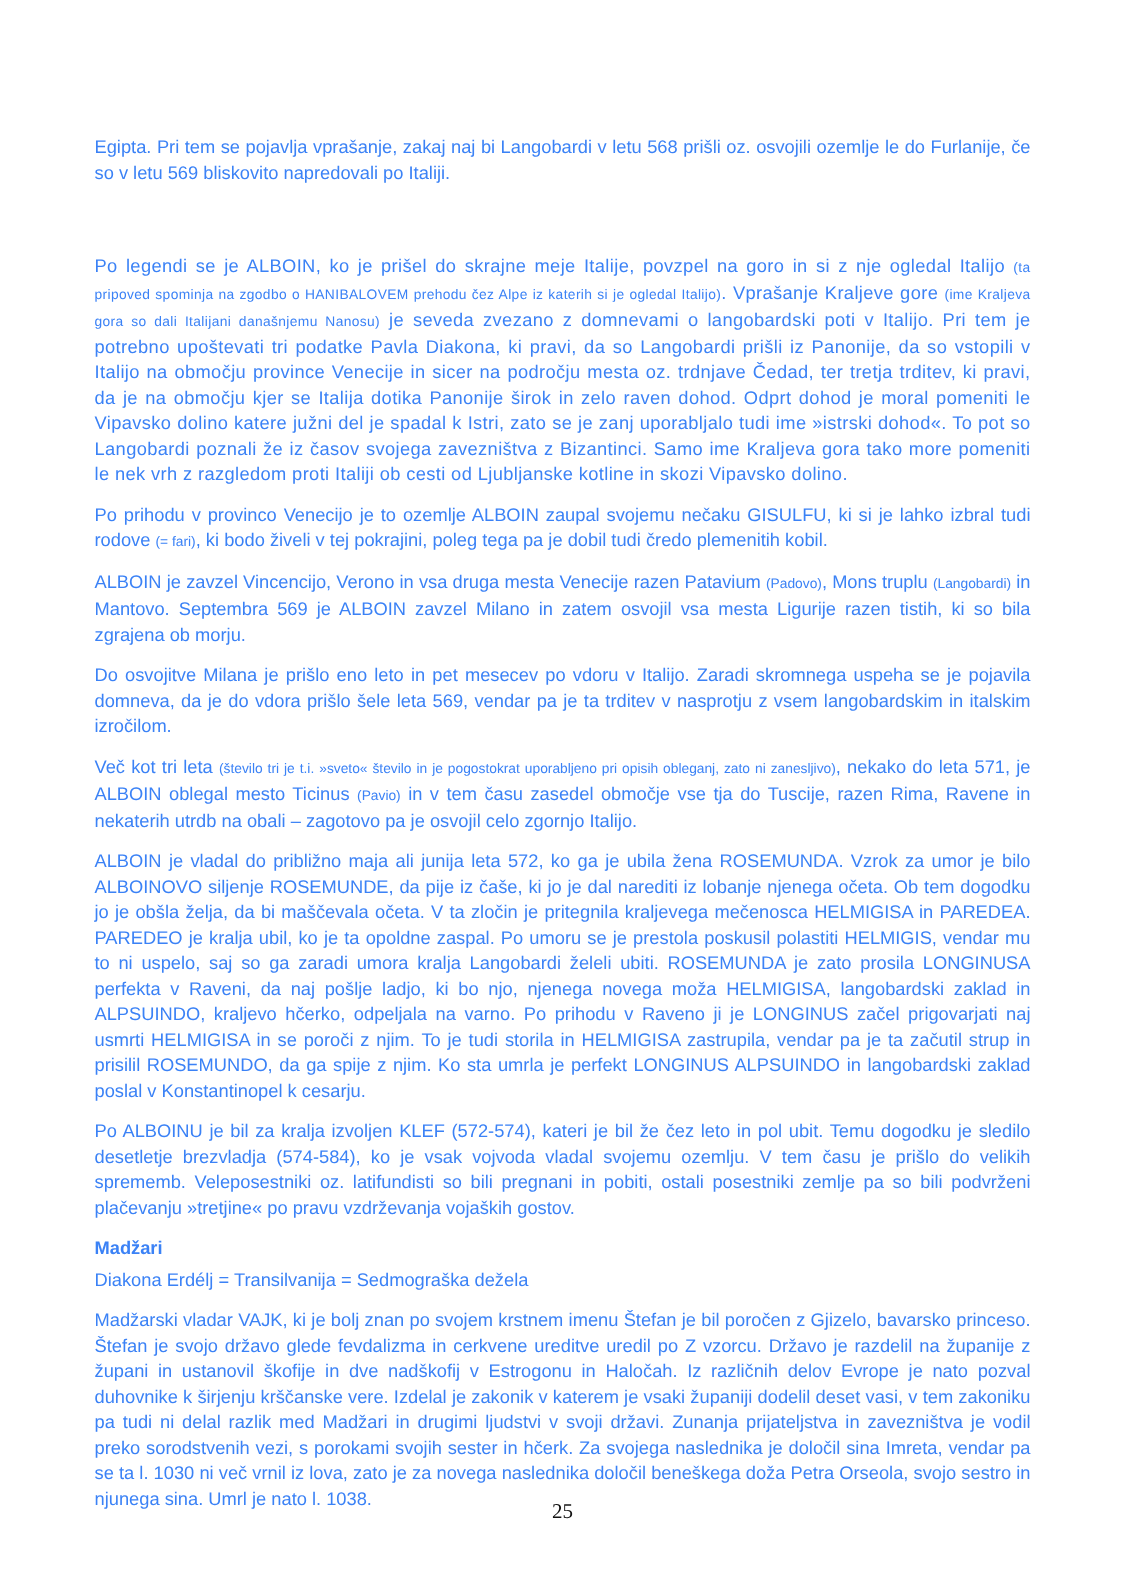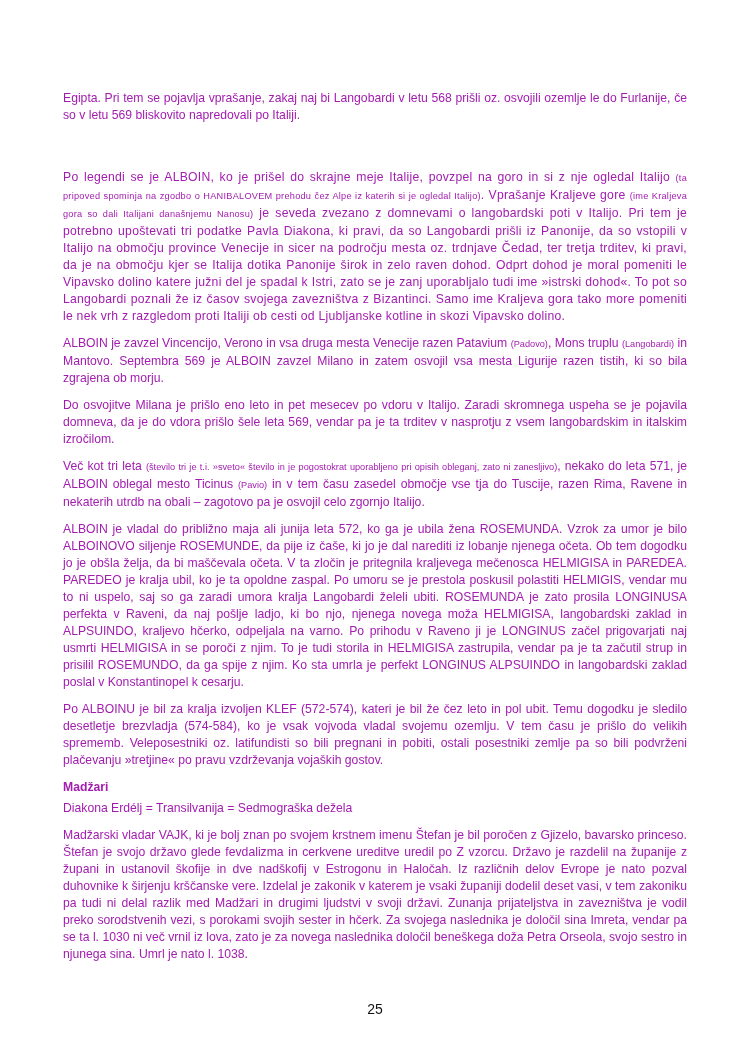--- a/index.html
+++ b/index.html
@@ -1,37 +1,38 @@
 <!DOCTYPE html>
 <html><head>
 <meta charset="utf-8">
 <style>
   html, body { margin: 0; padding: 0; background: #ffffff; }
   body { width: 750px; height: 1061px; position: relative; overflow: hidden; }
   .page {
     position: absolute; left: 63px; top: 90px; width: 624px;
     font-family: "Liberation Sans", sans-serif; font-size: 12.2px; line-height: 17px;
-    color: #a21caf;
+    color: #3b82f6;
   }
   .p { margin: 0 0 10px 0; text-align: justify; }
   .p.wide { letter-spacing: 0.25px; margin-top: 45px; }
   .small { font-size: 9.2px; }
   .heading { font-weight: bold; margin: 0 0 4px 0; }
   .pagenum {
     position: absolute; left: 0; top: 1001px; width: 750px; text-align: center;
-    font-family: Liberation Sans, sans-serif; font-size: 14px; color: #111111;
+    font-family: Liberation Serif, serif; font-size: 14px; color: #111111;
   }
 </style>
 </head>
 <body>
 
 <div class="page">
   <div id="paras">
       <p class="p"><span>Egipta. Pri tem se pojavlja vprašanje, zakaj naj bi Langobardi v letu 568 prišli oz. osvojili ozemlje le do Furlanije, če so v letu 569 bliskovito napredovali po Italiji.</span></p>
       <p class="p wide"><span>Po legendi se je ALBOIN, ko je prišel do skrajne meje Italije, povzpel na goro in si z nje ogledal Italijo </span><span class="small">(ta pripoved spominja na zgodbo o HANIBALOVEM prehodu čez Alpe iz katerih si je ogledal Italijo)</span><span>. Vprašanje Kraljeve gore </span><span class="small">(ime Kraljeva gora so dali Italijani današnjemu Nanosu)</span><span> je seveda zvezano z domnevami o langobardski poti v Italijo. Pri tem je potrebno upoštevati tri podatke Pavla Diakona, ki pravi, da so Langobardi prišli iz Panonije, da so vstopili v Italijo na območju province Venecije in sicer na področju mesta oz. trdnjave Čedad, ter tretja trditev, ki pravi, da je na območju kjer se Italija dotika Panonije širok in zelo raven dohod. Odprt dohod je moral pomeniti le Vipavsko dolino katere južni del je spadal k Istri, zato se je zanj uporabljalo tudi ime »istrski dohod«. To pot so Langobardi poznali že iz časov svojega zavezništva z Bizantinci. Samo ime Kraljeva gora tako more pomeniti le nek vrh z razgledom proti Italiji ob cesti od Ljubljanske kotline in skozi Vipavsko dolino.</span></p>
+      <p class="p"><span>Po prihodu v provinco Venecijo je to ozemlje ALBOIN zaupal svojemu nečaku GISULFU, ki si je lahko izbral tudi rodove </span><span class="small">(= fari)</span><span>, ki bodo živeli v tej pokrajini, poleg tega pa je dobil tudi čredo plemenitih kobil.</span></p>
       <p class="p"><span>ALBOIN je zavzel Vincencijo, Verono in vsa druga mesta Venecije razen Patavium </span><span class="small">(Padovo)</span><span>, Mons truplu </span><span class="small">(Langobardi)</span><span> in Mantovo. Septembra 569 je ALBOIN zavzel Milano in zatem osvojil vsa mesta Ligurije razen tistih, ki so bila zgrajena ob morju.</span></p>
       <p class="p"><span>Do osvojitve Milana je prišlo eno leto in pet mesecev po vdoru v Italijo. Zaradi skromnega uspeha se je pojavila domneva, da je do vdora prišlo šele leta 569, vendar pa je ta trditev v nasprotju z vsem langobardskim in italskim izročilom.</span></p>
       <p class="p"><span>Več kot tri leta </span><span class="small">(število tri je t.i. »sveto« število in je pogostokrat uporabljeno pri opisih obleganj, zato ni zanesljivo)</span><span>, nekako do leta 571, je ALBOIN oblegal mesto Ticinus </span><span class="small">(Pavio)</span><span> in v tem času zasedel območje vse tja do Tuscije, razen Rima, Ravene in nekaterih utrdb na obali – zagotovo pa je osvojil celo zgornjo Italijo.</span></p>
       <p class="p"><span>ALBOIN je vladal do približno maja ali junija leta 572, ko ga je ubila žena ROSEMUNDA. Vzrok za umor je bilo ALBOINOVO siljenje ROSEMUNDE, da pije iz čaše, ki jo je dal narediti iz lobanje njenega očeta. Ob tem dogodku jo je obšla želja, da bi maščevala očeta. V ta zločin je pritegnila kraljevega mečenosca HELMIGISA in PAREDEA. PAREDEO je kralja ubil, ko je ta opoldne zaspal. Po umoru se je prestola poskusil polastiti HELMIGIS, vendar mu to ni uspelo, saj so ga zaradi umora kralja Langobardi želeli ubiti. ROSEMUNDA je zato prosila LONGINUSA perfekta v Raveni, da naj pošlje ladjo, ki bo njo, njenega novega moža HELMIGISA, langobardski zaklad in ALPSUINDO, kraljevo hčerko, odpeljala na varno. Po prihodu v Raveno ji je LONGINUS začel prigovarjati naj usmrti HELMIGISA in se poroči z njim. To je tudi storila in HELMIGISA zastrupila, vendar pa je ta začutil strup in prisilil ROSEMUNDO, da ga spije z njim. Ko sta umrla je perfekt LONGINUS ALPSUINDO in langobardski zaklad poslal v Konstantinopel k cesarju.</span></p>
       <p class="p"><span>Po ALBOINU je bil za kralja izvoljen KLEF (572-574), kateri je bil že čez leto in pol ubit. Temu dogodku je sledilo desetletje brezvladja (574-584), ko je vsak vojvoda vladal svojemu ozemlju. V tem času je prišlo do velikih sprememb. Veleposestniki oz. latifundisti so bili pregnani in pobiti, ostali posestniki zemlje pa so bili podvrženi plačevanju »tretjine« po pravu vzdrževanja vojaških gostov.</span></p>
     </div>
 
   <div class="heading">Madžari</div>
   <p class="p">Diakona Erdélj = Transilvanija = Sedmograška dežela</p>
   <p class="p">Madžarski vladar VAJK, ki je bolj znan po svojem krstnem imenu Štefan je bil poročen z Gjizelo, bavarsko princeso. Štefan je svojo državo glede fevdalizma in cerkvene ureditve uredil po Z vzorcu. Državo je razdelil na županije z župani in ustanovil škofije in dve nadškofij v Estrogonu in Haločah. Iz različnih delov Evrope je nato pozval duhovnike k širjenju krščanske vere. Izdelal je zakonik v katerem je vsaki županiji dodelil deset vasi, v tem zakoniku pa tudi ni delal razlik med Madžari in drugimi ljudstvi v svoji državi. Zunanja prijateljstva in zavezništva je vodil preko sorodstvenih vezi, s porokami svojih sester in hčerk. Za svojega naslednika je določil sina Imreta, vendar pa se ta l. 1030 ni več vrnil iz lova, zato je za novega naslednika določil beneškega doža Petra Orseola, svojo sestro in njunega sina. Umrl je nato l. 1038.</p>

